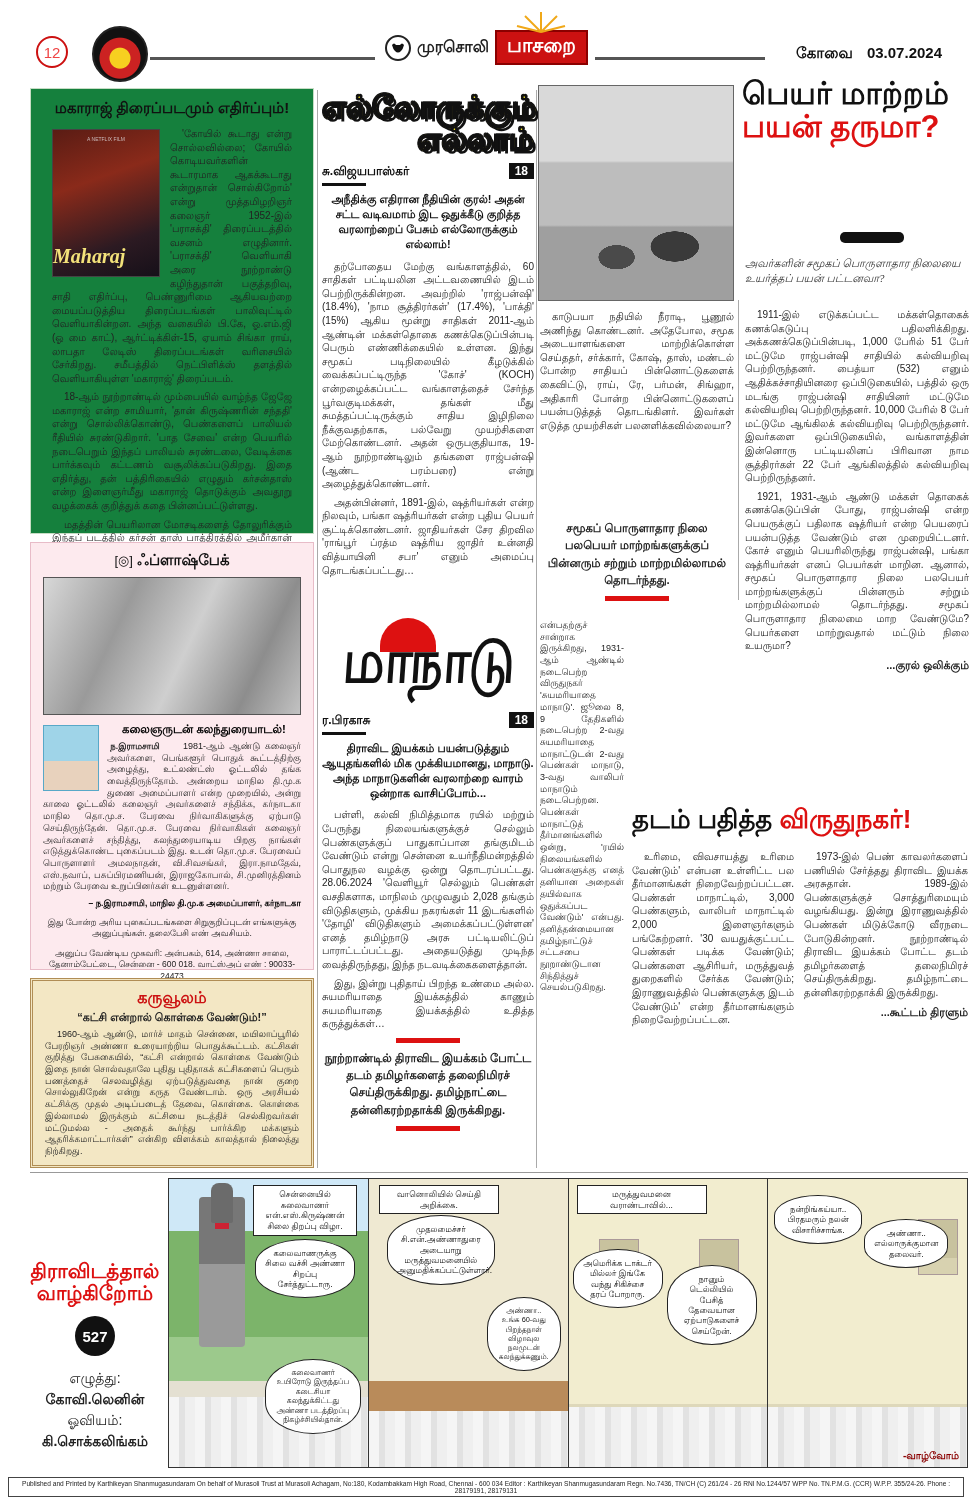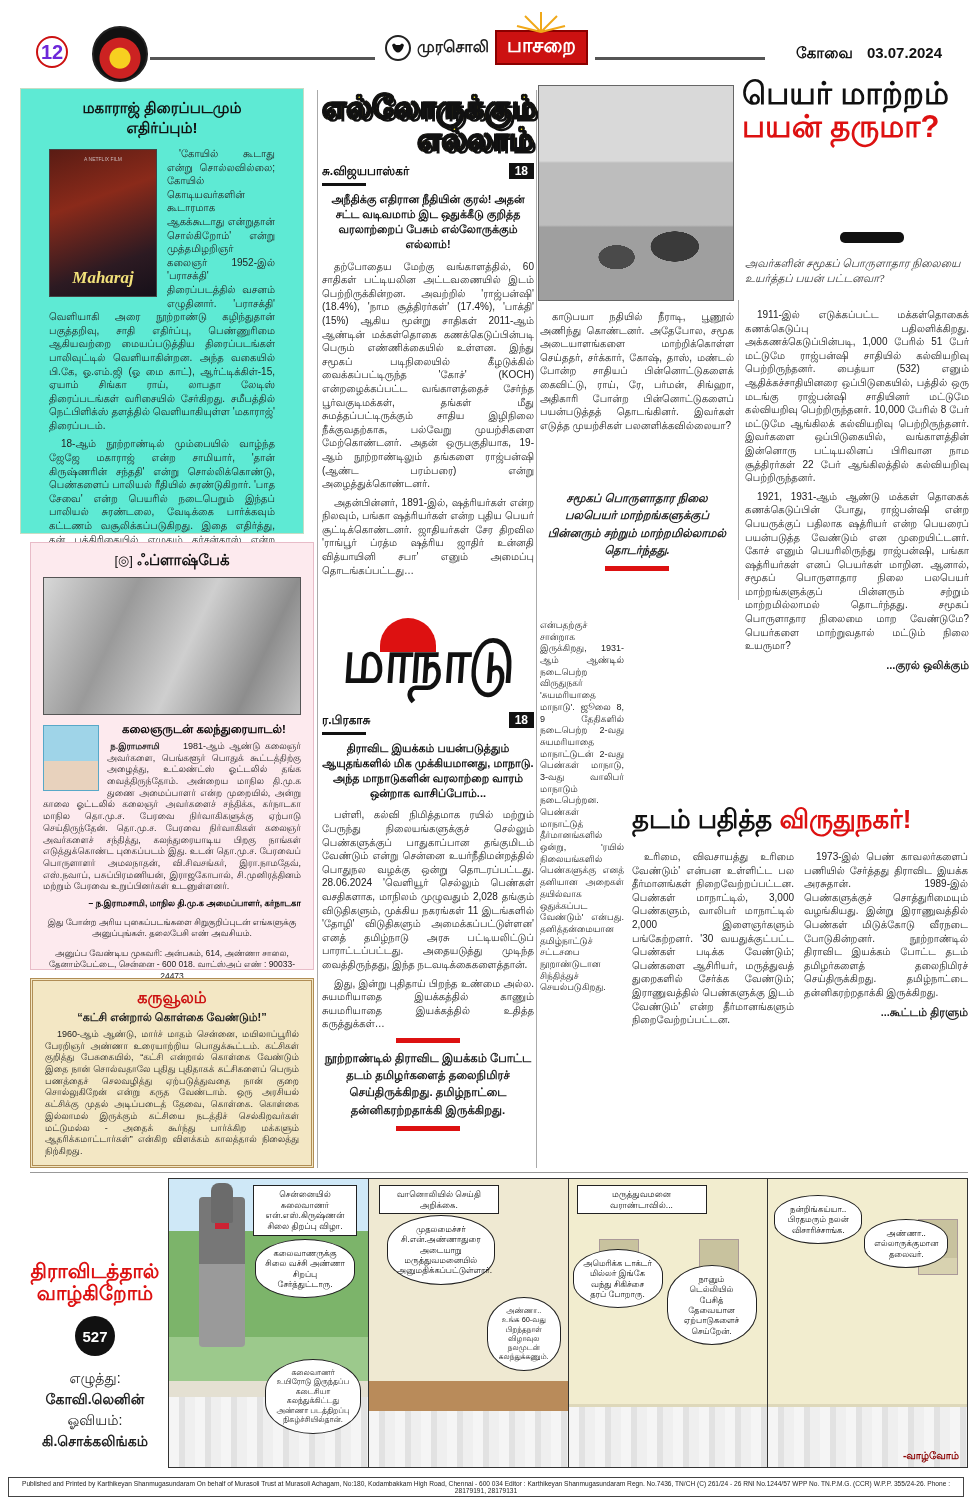--- a/index.html
+++ b/index.html
@@ -4,21 +4,21 @@
 <style>
   * { box-sizing: border-box; }
   html,body { margin:0; padding:0; background:#e8e8e8; }
   .page { position:relative; width:972px; height:1500px; background:#ffffff;
           font-family:"Liberation Sans", sans-serif; overflow:hidden; margin:0 auto; }
 
   
   .hdr-line { position:absolute; height:3px; background:#555; top:57px; }
   .page-circle { position:absolute; left:36px; top:36px; width:32px; height:32px; border:2px solid #cc1111;
                  border-radius:50%; display:flex; align-items:center; justify-content:center;
-                 font-weight:bold; font-size:20px; color:#6d28d9; box-shadow:0 0 0 2px #fff inset; }
+                 font-weight:normal; font-size:15px; color:#ef4444; box-shadow:0 0 0 2px #fff inset; }
   .dmk-logo { position:absolute; left:92px; top:26px; width:56px; height:56px; border-radius:50%;
               background:radial-gradient(circle at 50% 58%, #f7d020 0 10px, #cc2222 11px 20px, #111 21px 28px);
               border:2px solid #222; }
   .masthead { position:absolute; left:385px; top:30px; display:flex; align-items:center; gap:6px; }
   .bull { width:26px; height:26px; border-radius:50%; border:2px solid #222; background:#fff;
           display:flex; align-items:center; justify-content:center; font-size:14px; color:#111; }
   .mh-name { font-size:16px; color:#222; font-weight:bold; }
   .pasarai { position:relative; background:#cc1111; color:#fff; font-weight:bold; font-size:20px;
              padding:2px 10px 4px; border:2px solid #8b0000; }
   .rays { position:absolute; left:50%; top:-22px; transform:translateX(-50%); }
@@ -27,29 +27,29 @@
 
   
   .vrule { position:absolute; width:1px; background:#aaa; }
 
   
   .bt { font-size:10px; line-height:1.36; text-align:justify; color:#222; }
   .bt p { margin:4px 0 5px; text-indent:12px; }
   .bt-sm { font-size:9px; line-height:1.3; }
 
   
-  .box-maharaj { position:absolute; left:20px; top:88px; width:284px; height:446px;
-                 background:#5eead4; border:1px solid #c6ddc4; padding:10px 28px; }
+  .box-maharaj { position:absolute; left:30px; top:88px; width:284px; height:446px;
+                 background:#15803d; border:1px solid #c6ddc4; padding:10px 21px; }
   .box-maharaj h2 { margin:0 0 8px; font-size:15px; text-align:center; color:#111; }
   .poster { float:left; width:108px; height:148px; margin:2px 10px 4px 0;
             background:linear-gradient(160deg,#5a1c14 0%, #8a2a1a 35%, #2c1a22 75%, #161019 100%);
             position:relative; border:1px solid #444; }
-  .poster .pt { position:absolute; bottom:8px; width:100%; text-align:center;
+  .poster .pt { position:absolute; bottom:8px; width:100%; text-align:left;
                 font-family:"Liberation Serif", serif; font-style:italic; font-weight:bold;
-                font-size:17px; color:#f3e27a; }
+                font-size:20px; color:#f3e27a; }
   .poster .ps { position:absolute; top:6px; width:100%; text-align:center; font-size:5px; color:#cbb; }
 
   .box-flash { position:absolute; left:30px; top:542px; width:284px; height:428px;
                background:#fdeaee; border:1px solid #e8bcc8; padding:8px 12px; }
   .flash-hd { text-align:center; font-size:15px; font-weight:bold; color:#111; margin-bottom:6px; }
   .cam { font-weight:normal; font-size:13px; }
   .bw-photo { width:258px; height:138px; margin:0 auto 8px;
               background:linear-gradient(115deg,#d8d8d8 0%, #9a9a9a 30%, #cfcfcf 55%, #8d8d8d 80%, #c2c2c2 100%);
               border:1px solid #555; }
   .portrait { float:left; width:56px; height:66px; margin:2px 8px 0 0; border:1px solid #58a8c8;
@@ -279,21 +279,21 @@
 
   <div style="position:absolute; left:745px; top:304px; width:224px;" class="bt">
     <p>1911-இல் எடுக்கப்பட்ட மக்கள்தொகைக் கணக்கெடுப்பு பதிலளிக்கிறது. அக்கணக்கெடுப்பின்படி, 1,000 பேரில் 51 பேர் மட்டுமே ராஜ்பன்ஷி சாதியில் கல்வியறிவு பெற்றிருந்தனர். பைத்யா (532) எனும் ஆதிக்கச்சாதியினரை ஒப்பிடுகையில், பத்தில் ஒரு மடங்கு ராஜ்பன்ஷி சாதியினர் மட்டுமே கல்வியறிவு பெற்றிருந்தனர். 10,000 பேரில் 8 பேர் மட்டுமே ஆங்கிலக் கல்வியறிவு பெற்றிருந்தனர். இவர்களை ஒப்பிடுகையில், வங்காளத்தின் இன்னொரு பட்டியலினப் பிரிவான நாம சூத்திரர்கள் 22 பேர் ஆங்கிலத்தில் கல்வியறிவு பெற்றிருந்தனர்.</p>
     <p>1921, 1931-ஆம் ஆண்டு மக்கள் தொகைக் கணக்கெடுப்பின் போது, ராஜ்பன்ஷி என்ற பெயருக்குப் பதிலாக ஷத்ரியர் என்ற பெயரைப் பயன்படுத்த வேண்டும் என முறையிட்டனர். கோச் எனும் பெயரிலிருந்து ராஜ்பன்ஷி, பங்கா ஷத்ரியர்கள் எனப் பெயர்கள் மாறின. ஆனால், சமூகப் பொருளாதார நிலை பலபெயர் மாற்றங்களுக்குப் பின்னரும் சற்றும் மாற்றமில்லாமல் தொடர்ந்தது. சமூகப் பொருளாதார நிலைமை மாற வேண்டுமே? பெயர்களை மாற்றுவதால் மட்டும் நிலை உயருமா?</p>
     <div class="ending">...குரல் ஒலிக்கும்</div>
   </div>
 
   <div style="position:absolute; left:540px; top:306px; width:194px;" class="bt">
     <p>காடுபயா நதியில் நீராடி, பூணூல் அணிந்து கொண்டனர். அதேபோல, சமூக அடையாளங்களை மாற்றிக்கொள்ள செய்ததர், சர்க்கார், கோஷ், தாஸ், மண்டல் போன்ற சாதியப் பின்னொட்டுகளைக் கைவிட்டு, ராய், ரே, பர்மன், சிங்ஹா, அதிகாரி போன்ற பின்னொட்டுகளைப் பயன்படுத்தத் தொடங்கினர். இவர்கள் எடுத்த முயற்சிகள் பலனளிக்கவில்லையா?</p>
   </div>
-  <div class="pullq" style="position:absolute; left:540px; top:490px; width:194px;font-style:italic;">
+  <div class="pullq" style="position:absolute; left:540px; top:520px; width:194px;">
     <div>சமூகப் பொருளாதார நிலை பலபெயர் மாற்றங்களுக்குப் பின்னரும் சற்றும் மாற்றமில்லாமல் தொடர்ந்தது.</div>
     <div class="bar"></div>
   </div>
 
   <div style="position:absolute; left:540px; top:616px; width:84px;" class="bt bt-sm">
     <p style="text-indent:0;">என்பதற்குச் சான்றாக இருக்கிறது, 1931-ஆம் ஆண்டில் நடைபெற்ற விருதுநகர் 'சுயமரியாதை மாநாடு'. ஜூலை 8, 9 தேதிகளில் நடைபெற்ற 2-வது சுயமரியாதை மாநாட்டுடன் 2-வது பெண்கள் மாநாடு, 3-வது வாலிபர் மாநாடும் நடைபெற்றன. பெண்கள் மாநாட்டுத் தீர்மானங்களில் ஒன்று, 'ரயில் நிலையங்களில் பெண்களுக்கு எனத் தனியான அறைகள் தயில்வாக ஒதுக்கப்பட வேண்டும்' என்பது. தனித்தன்மையான தமிழ்நாட்டுச் சட்டசபை நூறாண்டுடான சிந்தித்துச் செயல்படுகிறது.</p>
   </div>
   <div class="vn-hd">
     <span>தடம் பதித்த </span><span class="red">விருதுநகர்!</span>
   </div>

